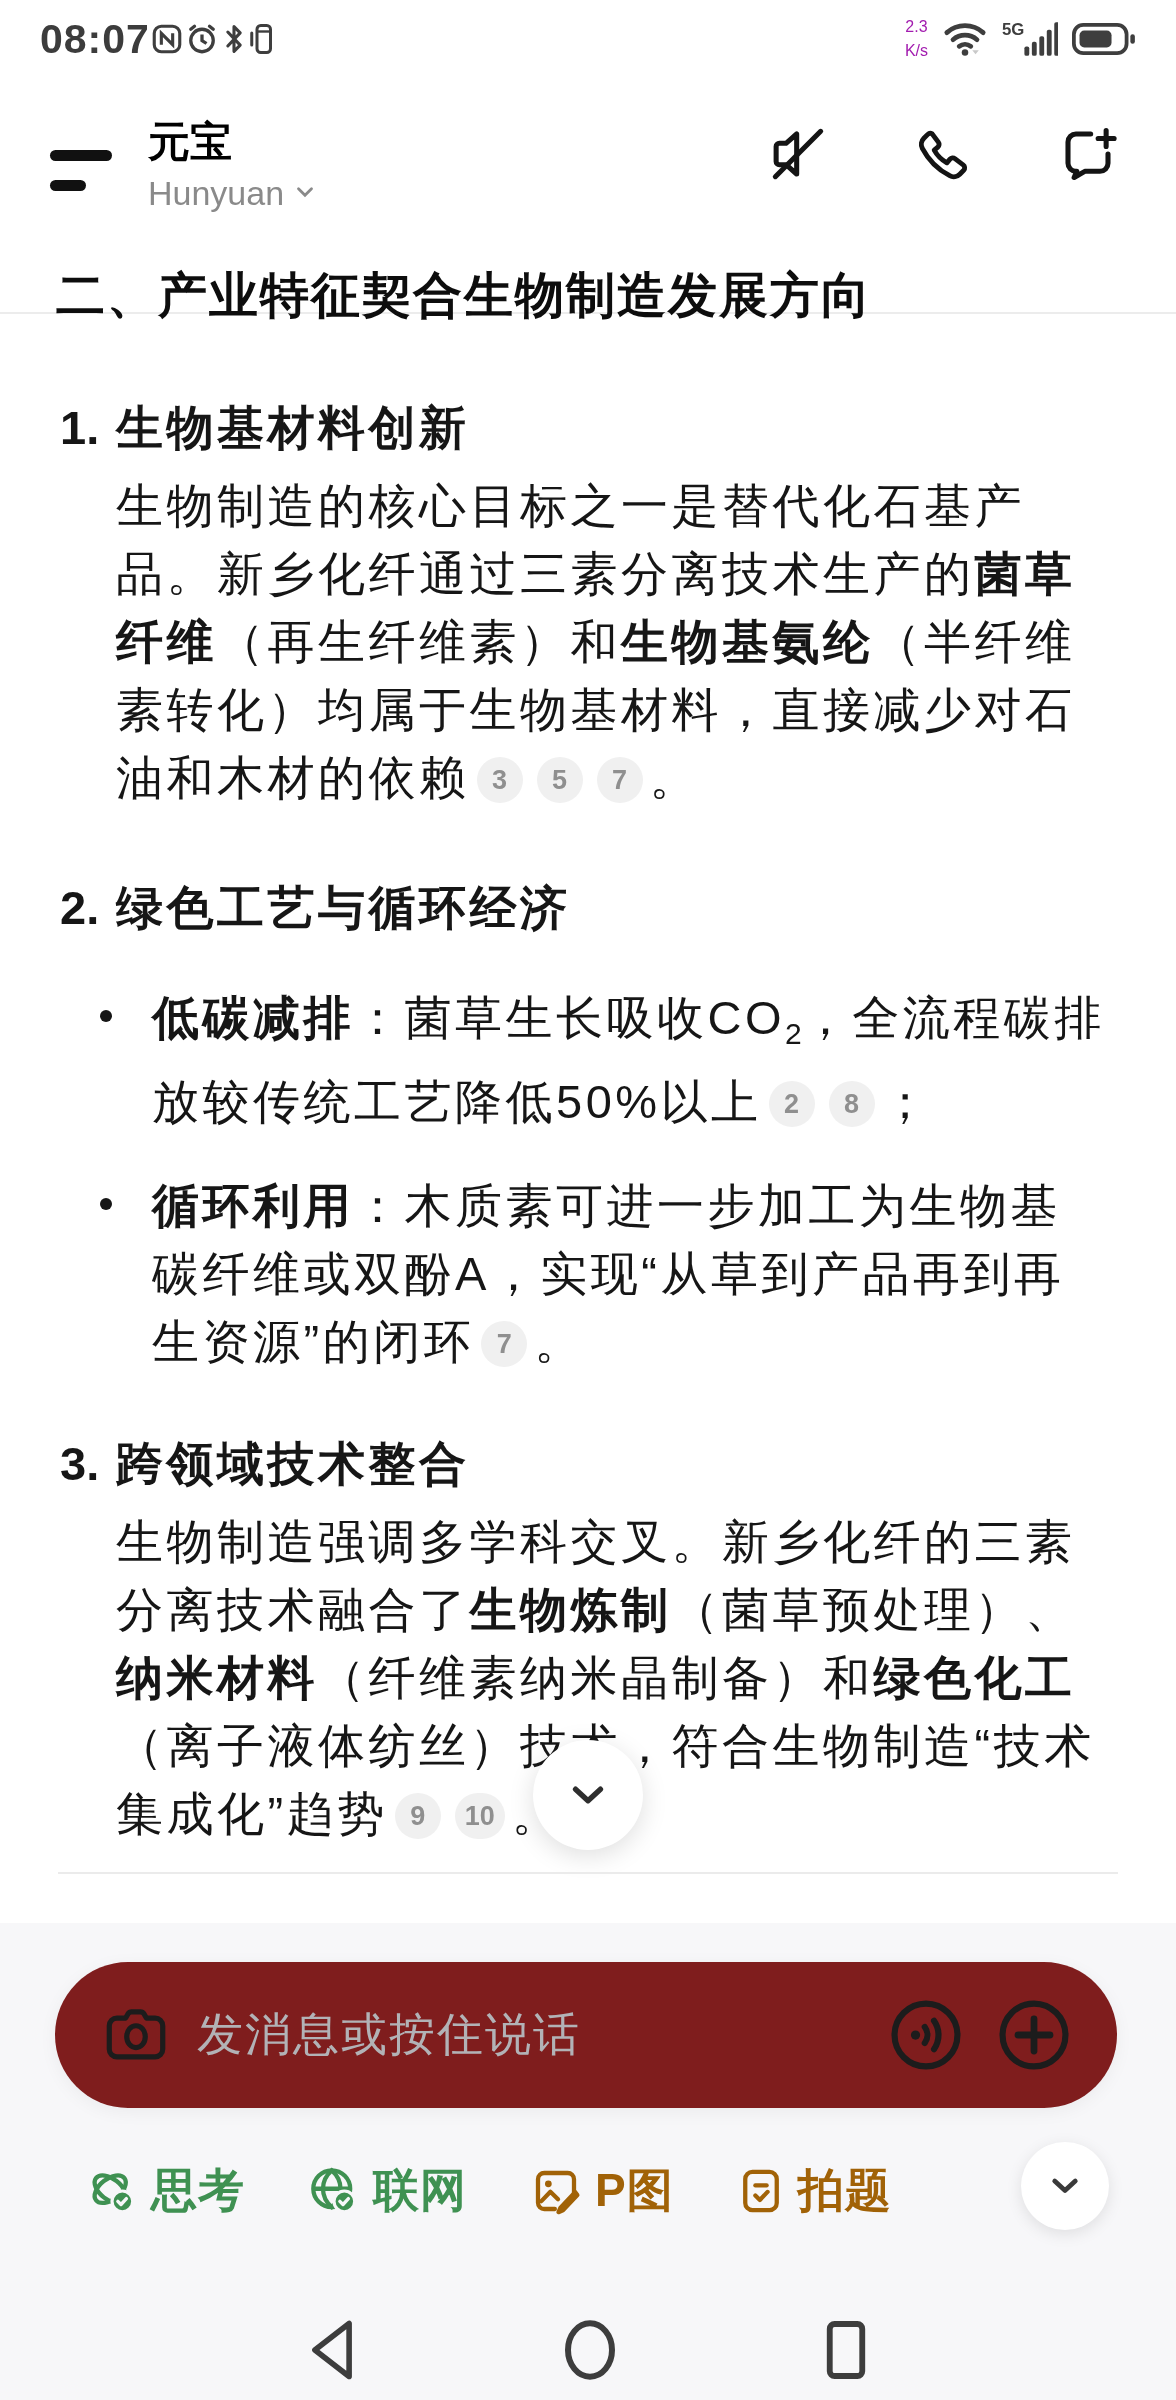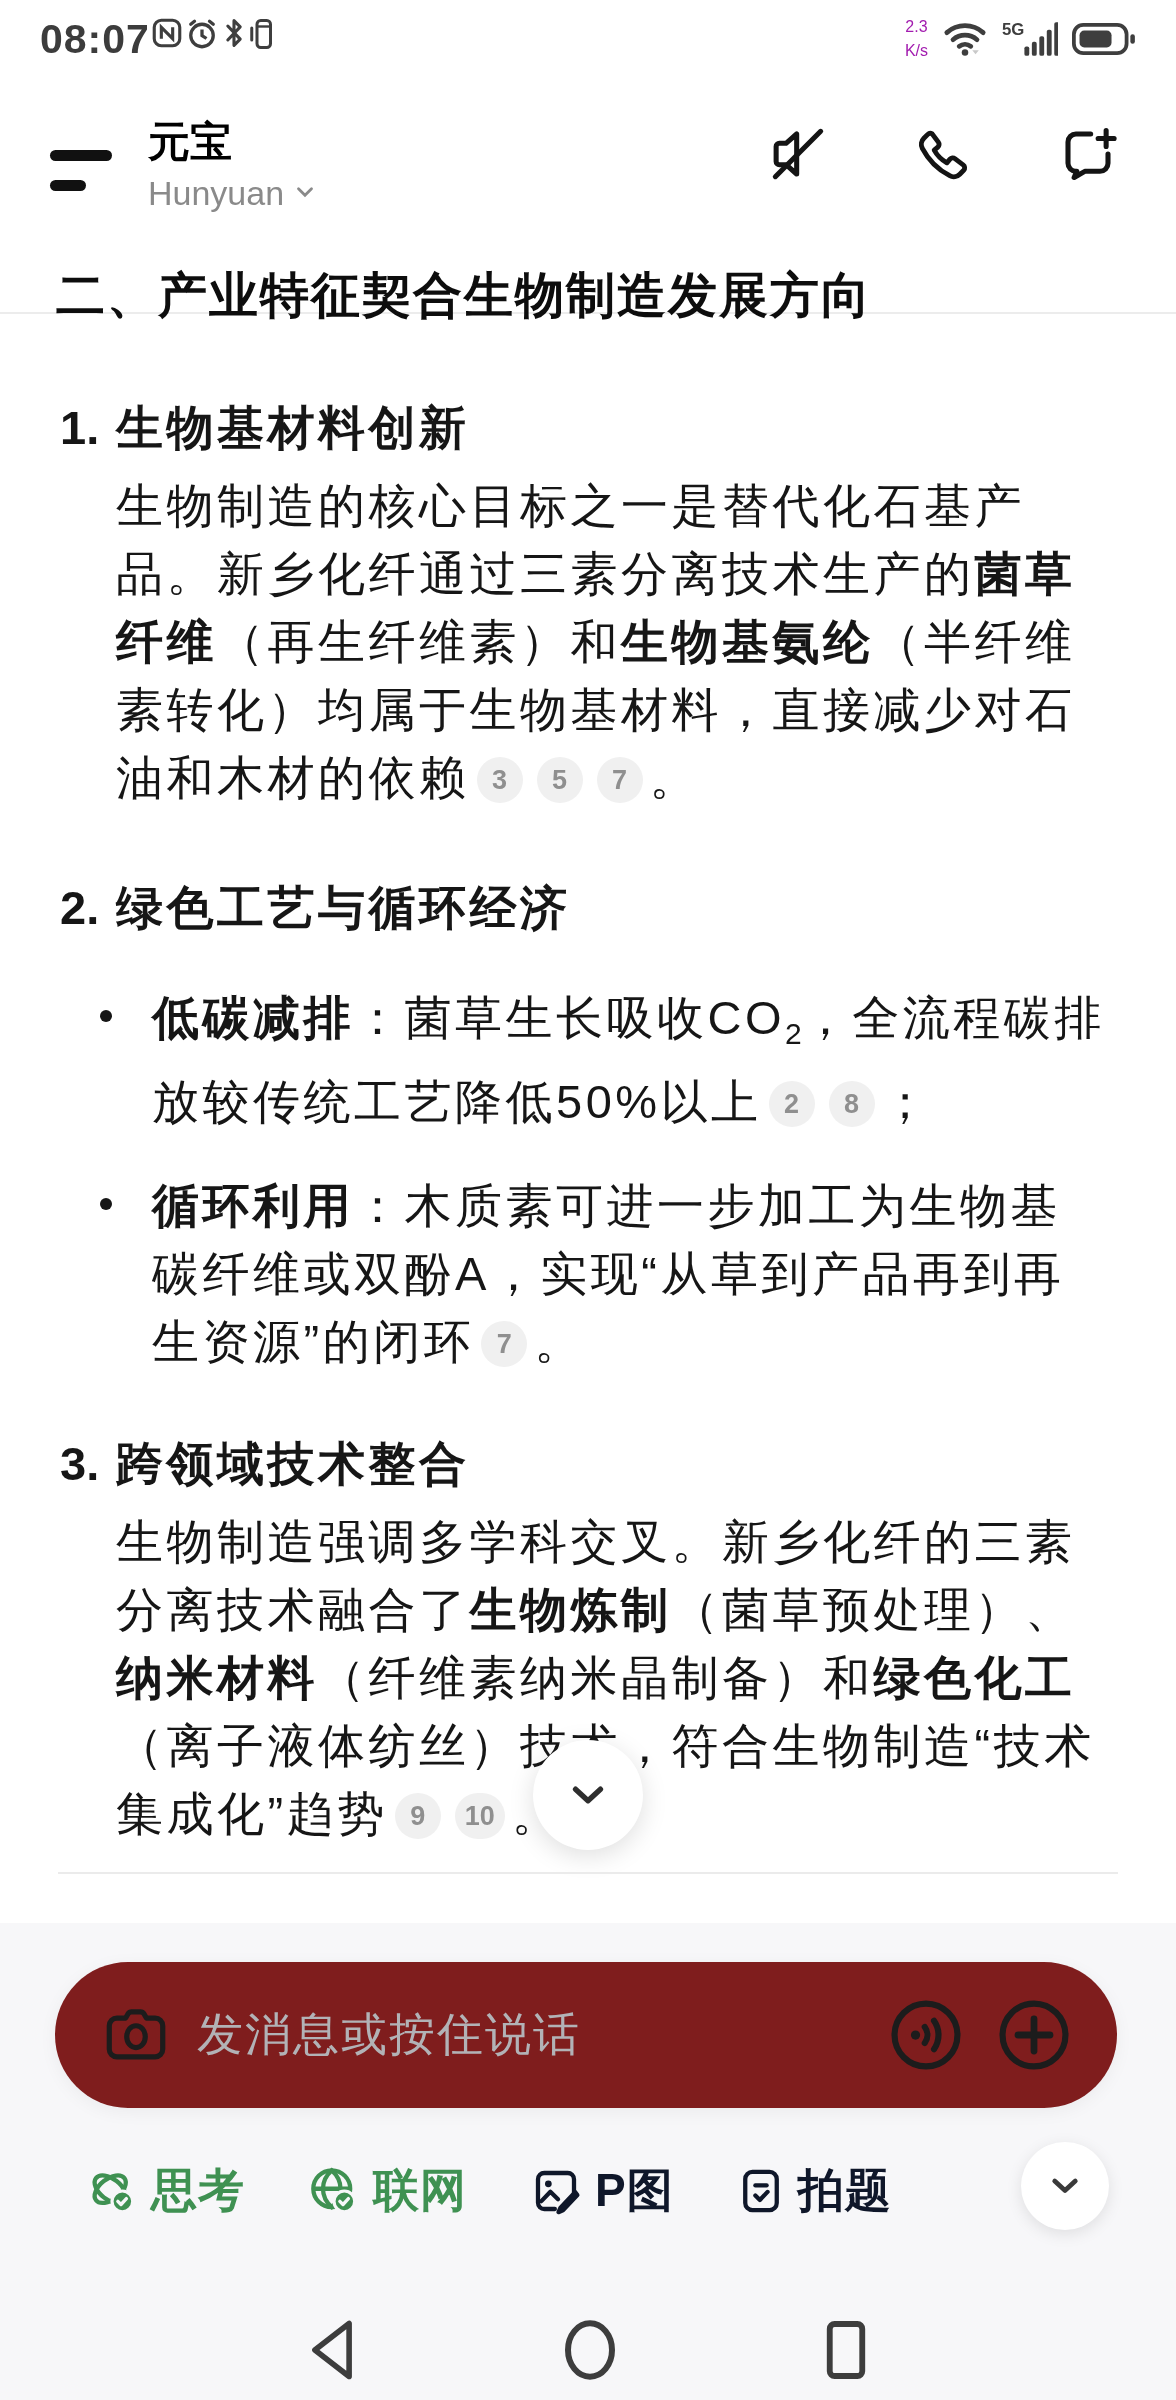--- a/index.html
+++ b/index.html
@@ -1,21 +1,21 @@
 <!DOCTYPE html>
 <html><head>
 <meta charset="utf-8">
 <style>
   html,body{margin:0;padding:0;}
   body{font-family:"Liberation Sans",sans-serif;background:#e0e0e0;}
   .screen{position:relative;width:1176px;height:2400px;background:#ffffff;overflow:hidden;margin:0 auto;}
 
   
   .status-bar{position:absolute;top:0;left:0;width:100%;height:78px;display:flex;align-items:center;justify-content:space-between;padding:0 40px;box-sizing:border-box;color:#3e3e3e;}
-  .sb-left{display:flex;align-items:flex-start;}
+  .sb-left{display:flex;align-items:center;}
   .sb-time{font-size:41px;font-weight:600;letter-spacing:1px;color:#3c3c3c;}
   .sb-ic{display:inline-flex;align-items:center;}
   .sb-right{display:flex;align-items:center;gap:14px;}
   .sb-speed{display:flex;flex-direction:column;align-items:center;line-height:24px;font-size:16px;font-weight:400;color:#a21caf;}
 
   
   .app-header{position:absolute;top:78px;left:0;width:100%;height:156px;background:#fff;}
   .hamburger{position:absolute;left:50px;top:72px;width:64px;height:42px;cursor:pointer;}
   .hamburger .b1{position:absolute;top:0;left:0;width:62px;height:11px;border-radius:6px;background:#111;}
   .hamburger .b2{position:absolute;top:30px;left:0;width:36px;height:11px;border-radius:6px;background:#111;}
@@ -54,21 +54,21 @@
   .input-pill{position:absolute;left:55px;top:39px;width:1062px;height:146px;background:#7f1d1d;border-radius:74px;box-shadow:0 4px 18px rgba(0,0,0,0.05);display:flex;align-items:center;}
   .cam{margin-left:48px;display:inline-flex;color:#1c1c1c;cursor:pointer;}
   .placeholder{margin-left:28px;font-size:46px;color:#b2b2b6;letter-spacing:2px;flex:1;}
   .pill-right{display:flex;align-items:center;gap:34px;margin-right:46px;}
   .ring-btn{display:inline-flex;color:#1c1c1c;cursor:pointer;}
 
   .toolbar{position:absolute;left:85px;top:237px;display:flex;align-items:center;gap:62px;}
   .tool{display:flex;align-items:center;gap:12px;cursor:pointer;}
   .tool .tlabel{font-size:46px;font-weight:600;letter-spacing:1px;}
   .tool.green{color:#3f9152;}
-  .tool.dark{color:#0f172a;}
+  .tool.dark{color:#a16207;}
   .collapse-btn{position:absolute;left:1021px;top:219px;width:88px;height:88px;border-radius:50%;background:#fff;border:0;box-shadow:0 4px 16px rgba(0,0,0,0.10);display:flex;align-items:center;justify-content:center;cursor:pointer;}
 
   .nav-bar{position:absolute;left:0;top:377px;width:100%;height:100px;display:flex;align-items:center;justify-content:center;gap:200px;color:#3d3d3d;}
   .nav-btn{display:inline-flex;cursor:pointer;background:none;border:0;color:#3d3d3d;padding:0;}
 </style>
 </head>
 <body>
 
 <div class="screen">
 

